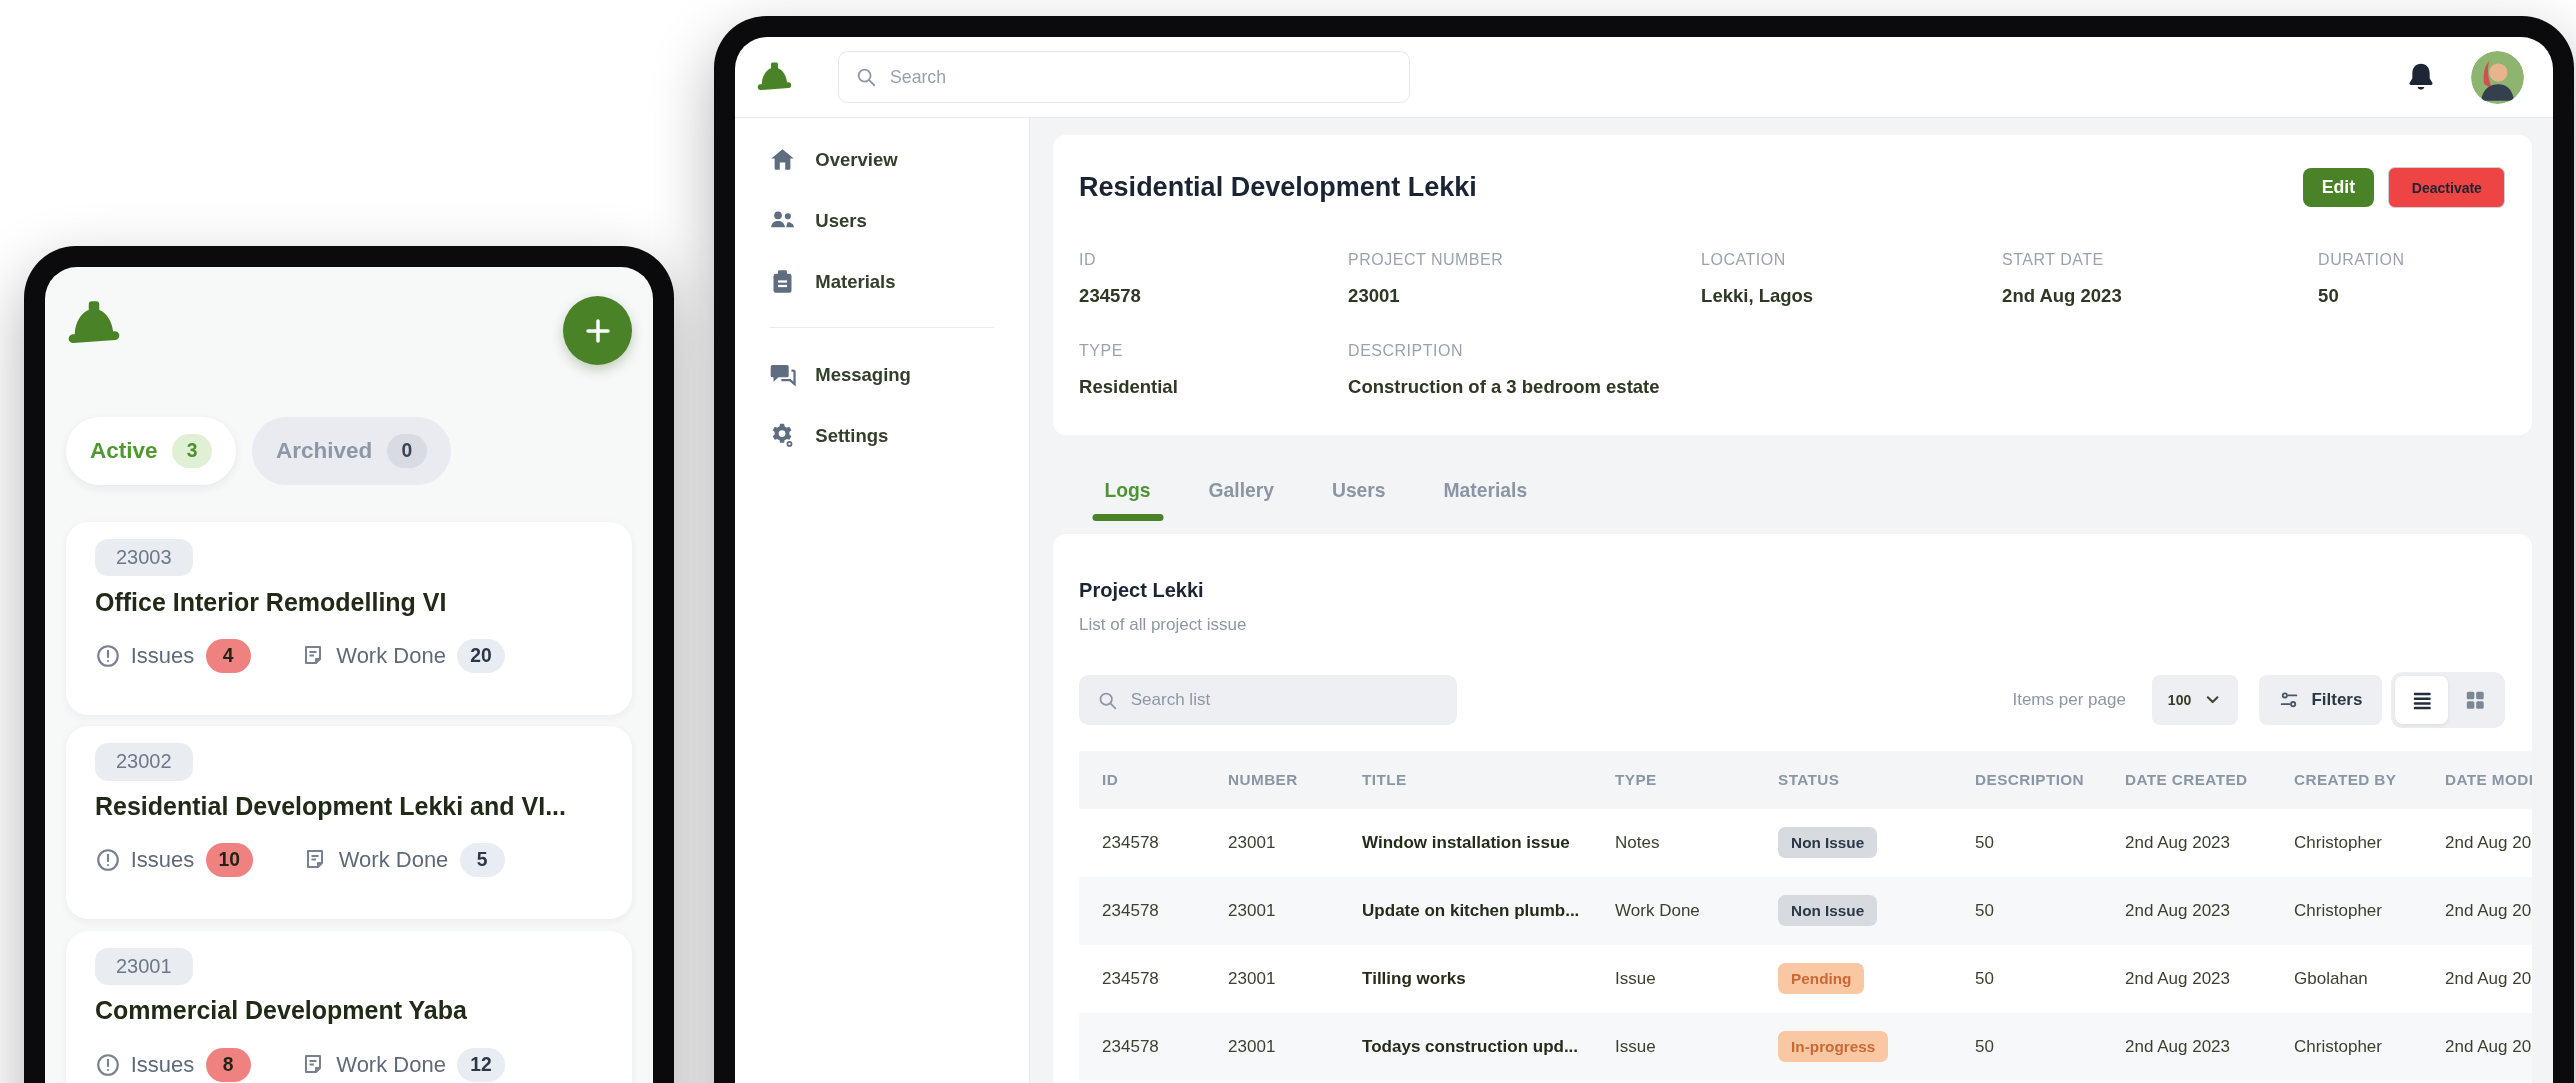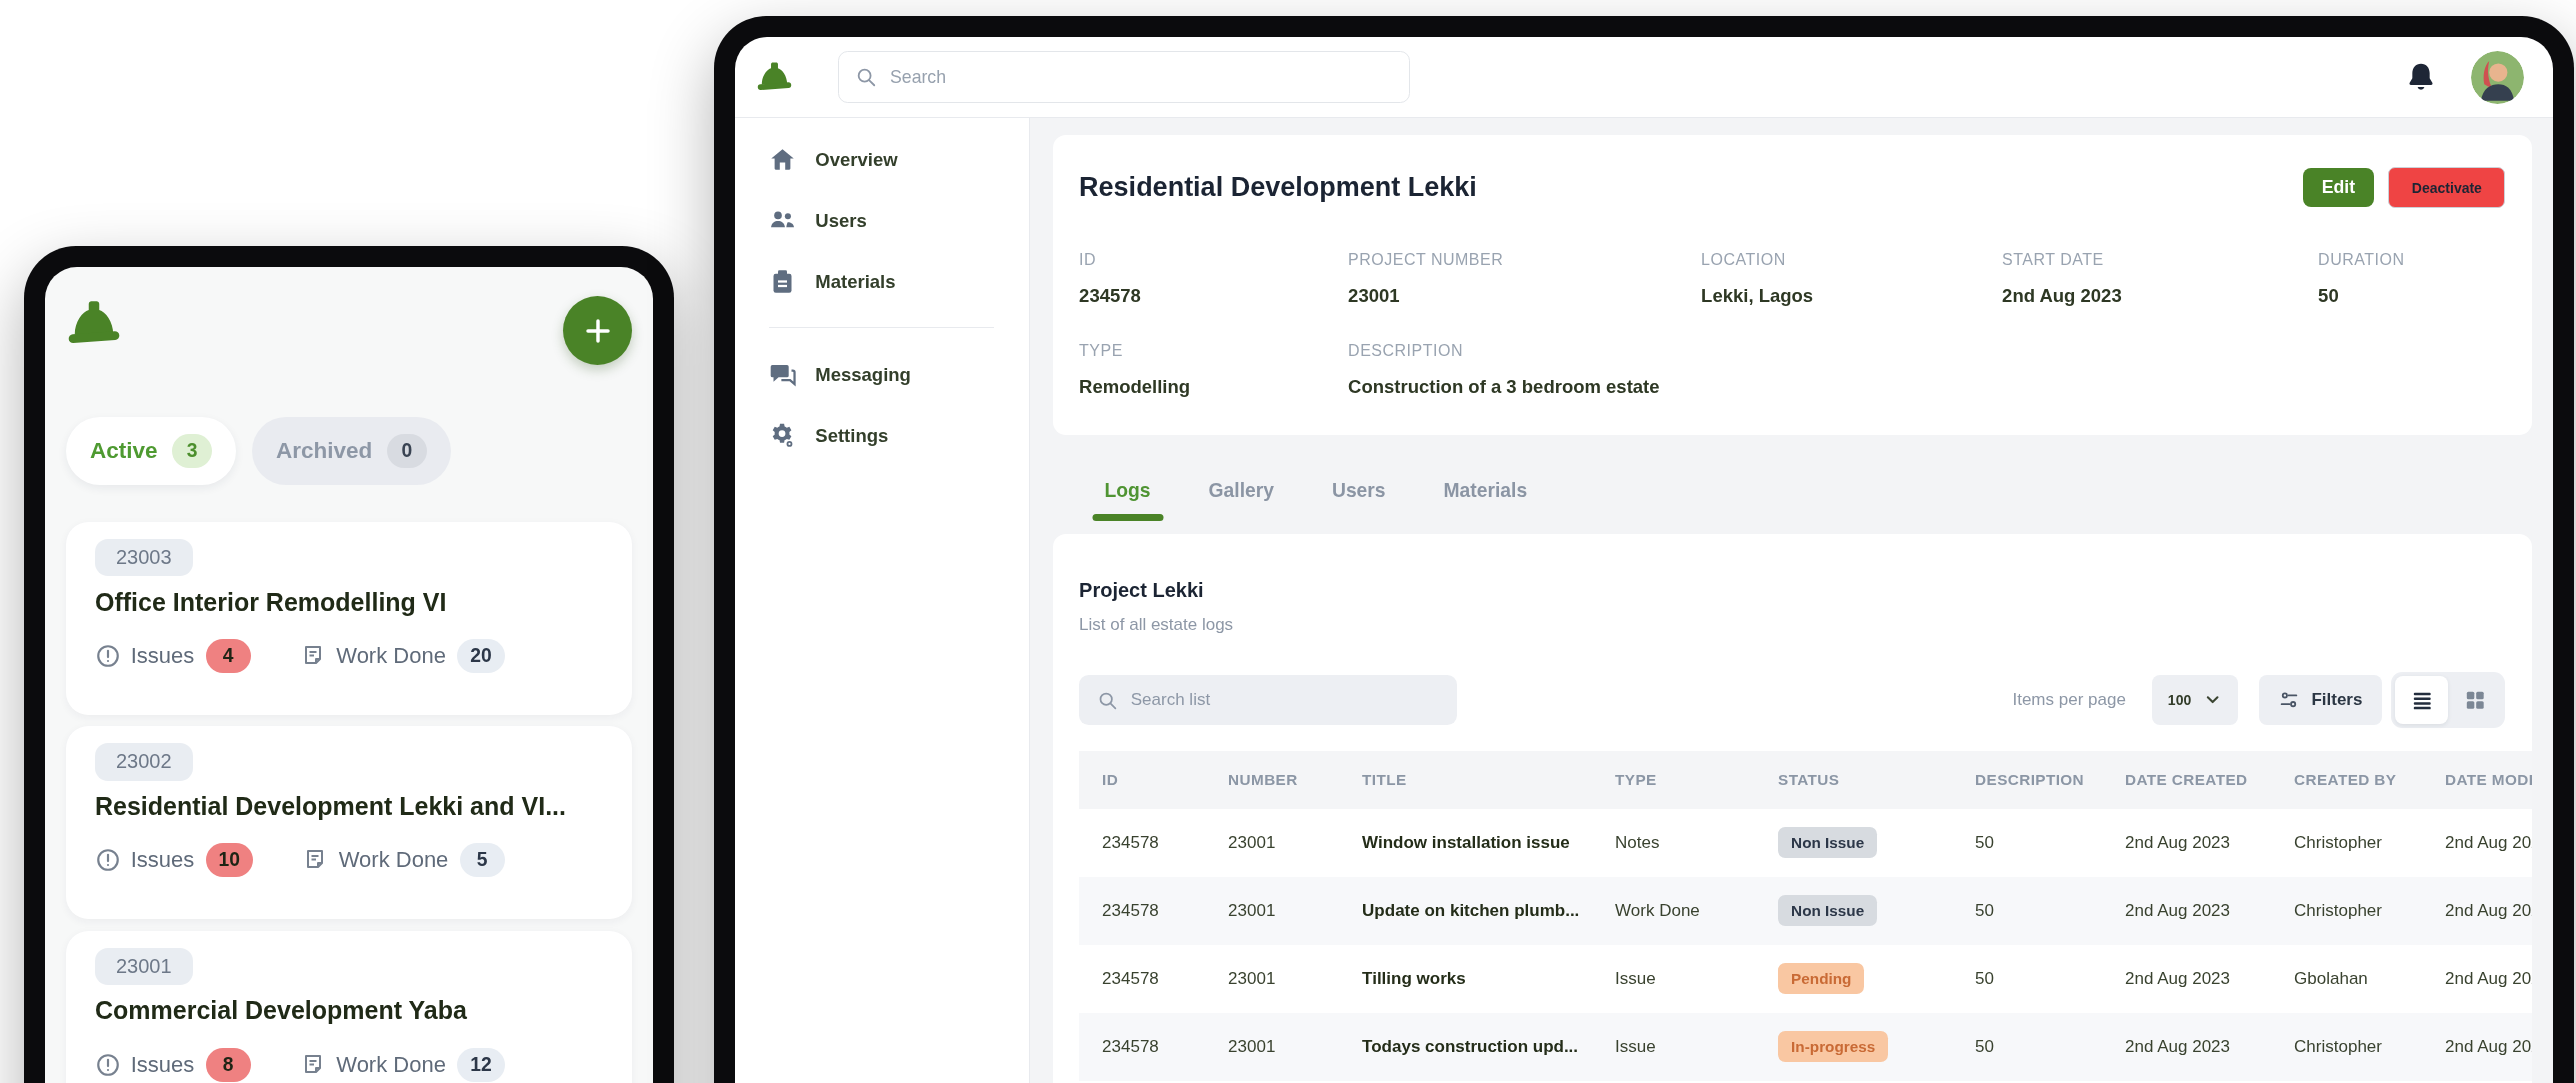--- a/index.html
+++ b/index.html
@@ -374,39 +374,39 @@
             <div>
               <div class="f-label">START DATE</div>
               <div class="f-value">2nd Aug 2023</div>
             </div>
             <div>
               <div class="f-label">DURATION</div>
               <div class="f-value">50</div>
             </div>
             <div>
               <div class="f-label">TYPE</div>
-              <div class="f-value">Remodelling</div>
+              <div class="f-value">Residential</div>
             </div>
             <div>
               <div class="f-label">DESCRIPTION</div>
               <div class="f-value">Construction of a 3 bedroom estate</div>
             </div>
           </div>
         </div>
 
         <div class="tabs">
           <div class="tab active">Logs</div>
           <div class="tab">Gallery</div>
           <div class="tab">Users</div>
           <div class="tab">Materials</div>
         </div>
 
         <div class="logs-card">
           <div class="lc-title">Project Lekki</div>
-          <div class="lc-sub">List of all estate logs</div>
+          <div class="lc-sub">List of all project issue</div>
 
           <div class="toolbar">
             <div class="search-list">
               <span>
                 <svg viewBox="0 0 24 24" fill="none" stroke="currentColor" stroke-width="2" stroke-linecap="round" width="21" height="21">
                   <circle cx="10.5" cy="10.5" r="6.5"></circle>
                     <line x1="15.6" y1="15.6" x2="21" y2="21"></line>
                 </svg>
               </span>
               <input type="text" placeholder="Search list" style="">

